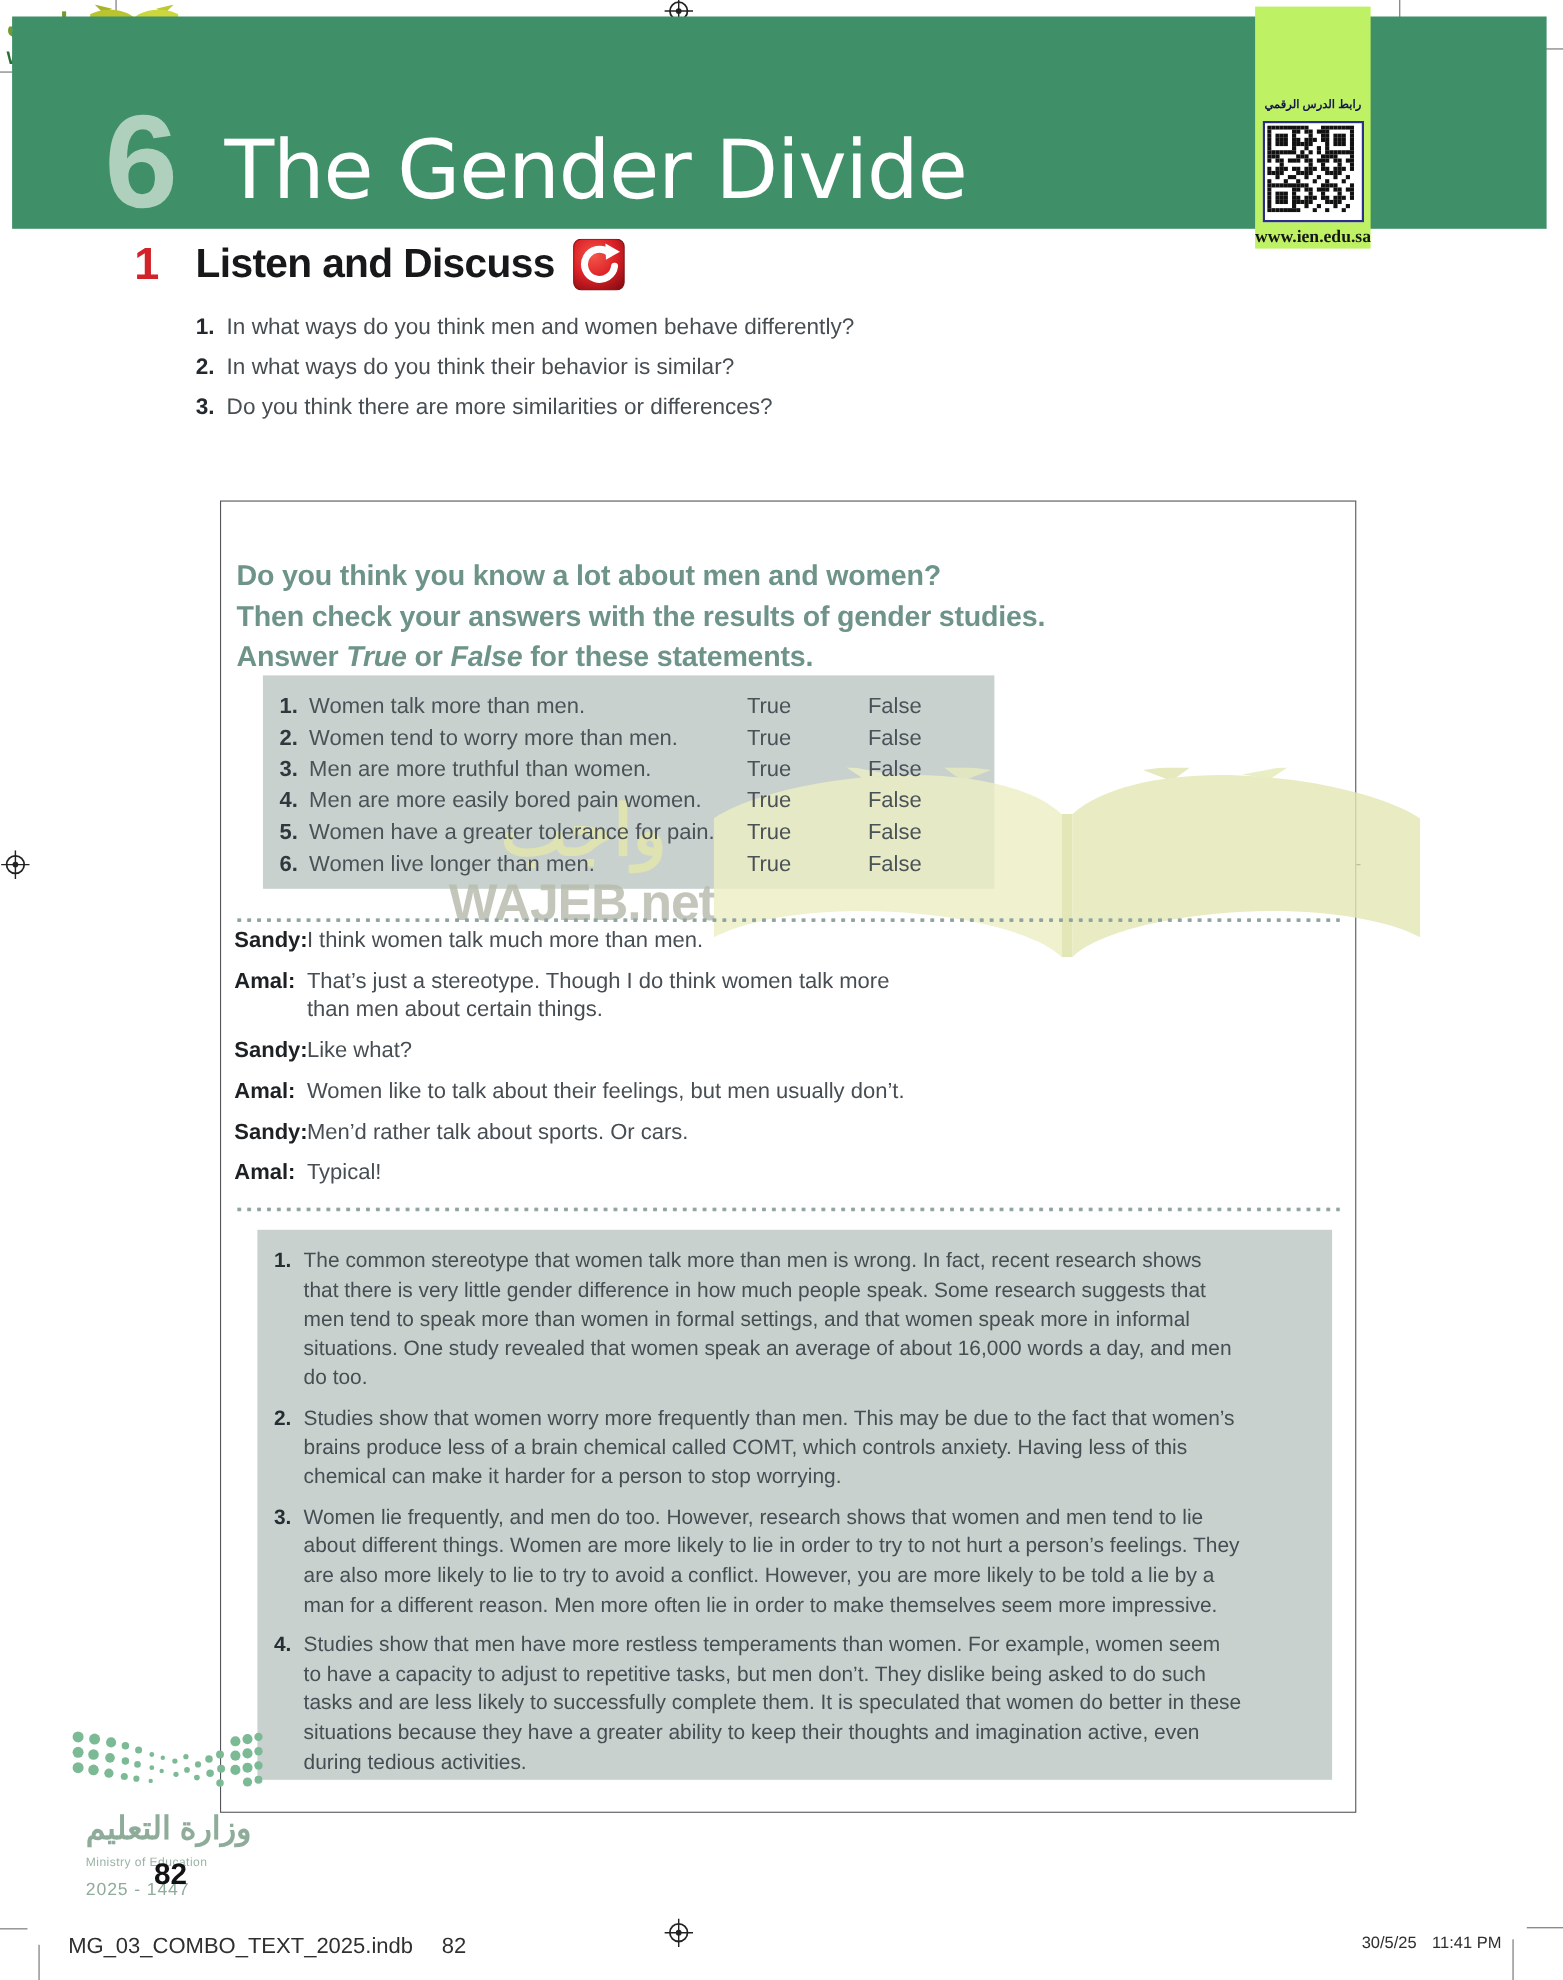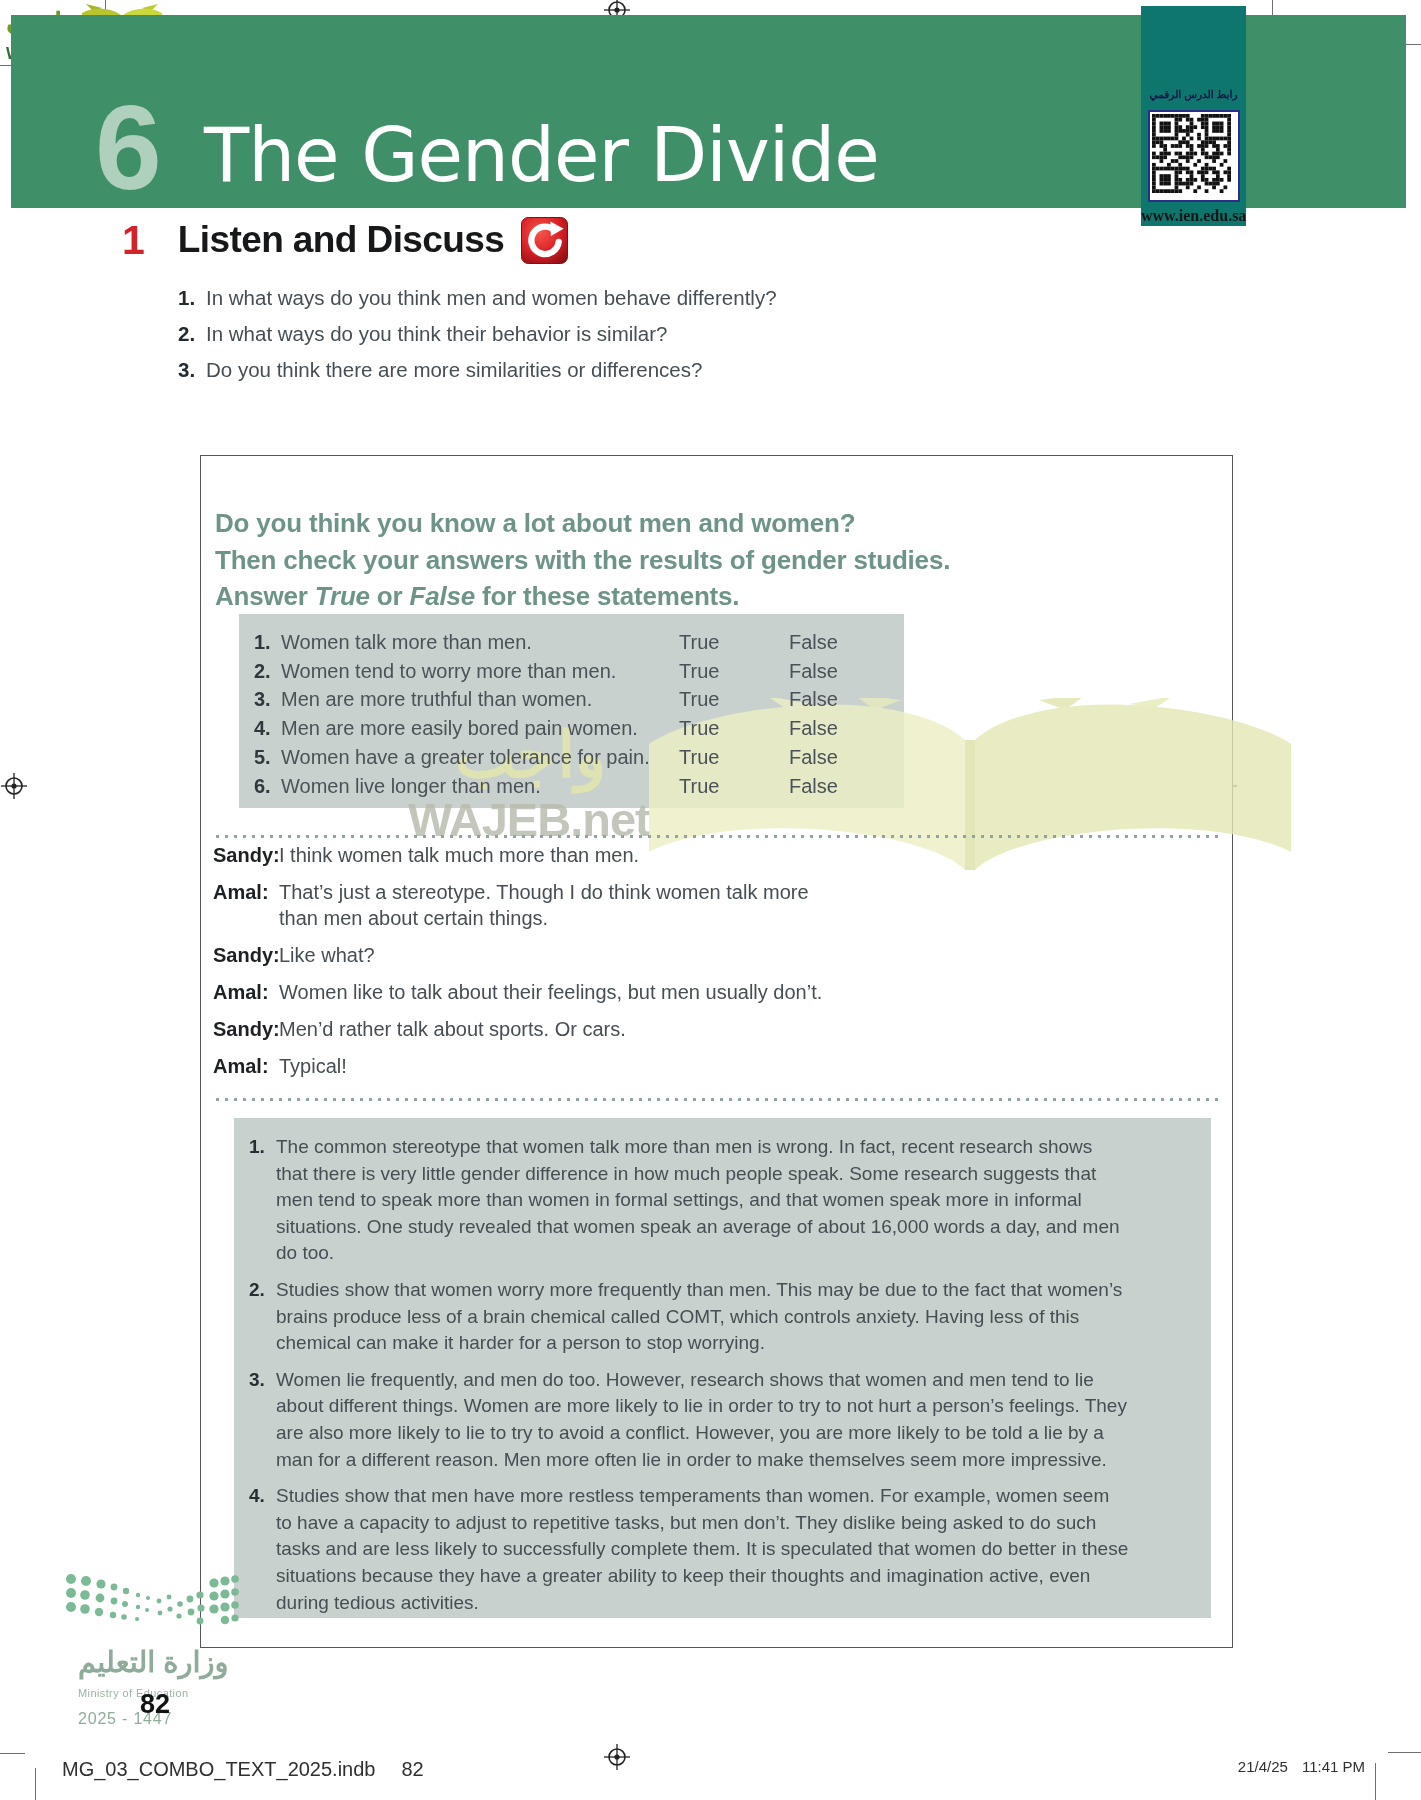--- a/index.html
+++ b/index.html
@@ -18,21 +18,21 @@
   .brand-book{position:absolute;left:70px;top:0;}
   .brand-latin{position:absolute;left:0;top:40px;font-size:16.5px;font-weight:bold;color:#2e6e33;letter-spacing:-0.3px;}
 
   
   .band{position:absolute;left:11px;top:15px;width:1395px;height:193px;background:#3F9068;}
   .band-num{position:absolute;left:84px;top:72px;font-size:120px;font-weight:bold;line-height:1;color:#AFD0BC;}
   .band-title{position:absolute;left:193px;top:100px;font-size:74px;line-height:1.1;color:#ffffff;
               font-family:"DejaVu Sans","Liberation Sans",sans-serif;letter-spacing:-1px;}
 
   
-  .qr-strip{position:absolute;left:1141px;top:6px;width:105px;height:220px;background:#0f766e;}
+  .qr-strip{position:absolute;left:1141px;top:6px;width:105px;height:220px;background:#bef264;}
   .qr-caption{position:absolute;left:0;top:82px;width:100%;text-align:center;font-size:10.5px;font-weight:bold;
               color:#15154a;direction:rtl;}
   .qr-frame{position:absolute;left:7px;top:104px;width:84px;height:84px;border:2.5px solid #2c2e8c;background:#fff;padding:2px;}
   .qr-url{position:absolute;left:0;top:201px;width:100%;text-align:left;font-size:16px;font-weight:bold;
           color:#161616;font-family:"Liberation Serif",serif;}
 
   
   .section-row{position:absolute;left:122px;top:213px;height:54px;display:flex;align-items:center;}
   .sec-num{font-size:41px;font-weight:bold;color:#D2232A;}
   .sec-title{margin-left:33px;font-size:37px;font-weight:bold;color:#17181A;letter-spacing:-0.6px;}
@@ -610,17 +610,17 @@
     <div class="min-en">Ministry of Education</div>
     <div class="min-years">2025 - 1447</div>
   </div>
   <div class="page-num">82</div>
 
   <div class="footer-left">
     <span>MG_03_COMBO_TEXT_2025.indb</span>
     <span>82</span>
   </div>
   <div class="footer-right">
-    <span>21/4/25</span>
+    <span>30/5/25</span>
     <span>11:41 PM</span>
   </div>
 
 </div>
 
 </body></html>

